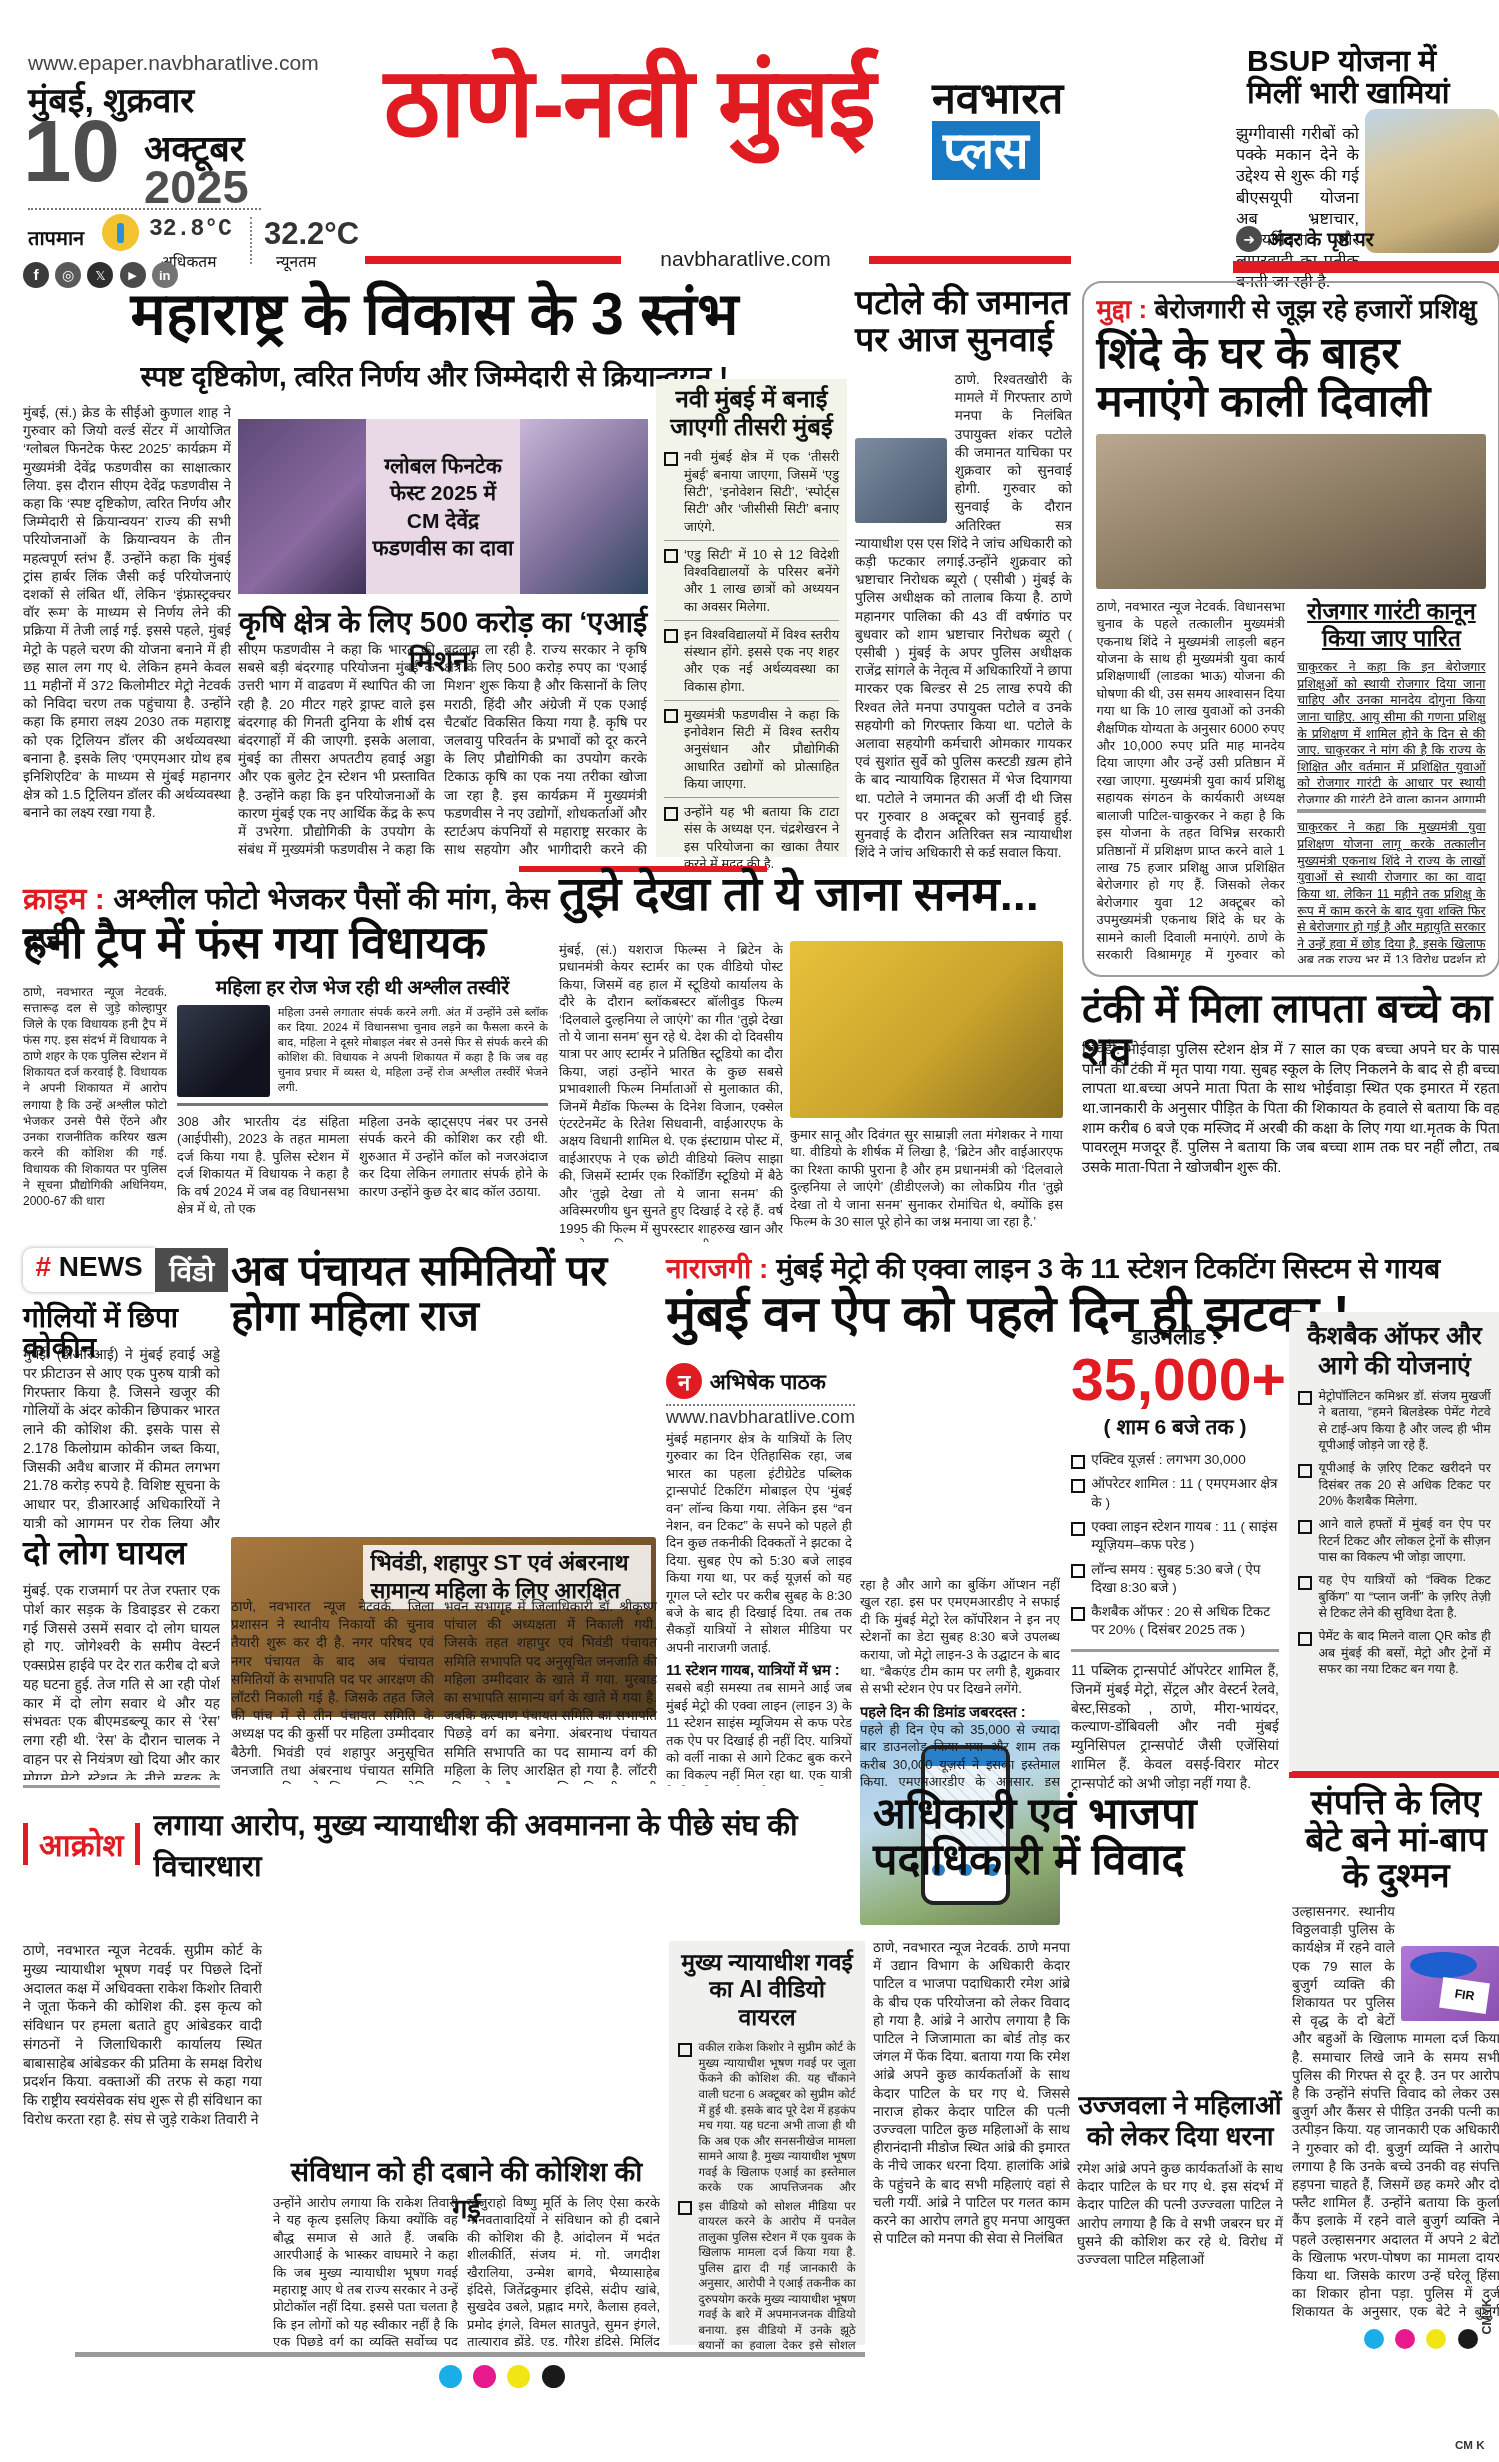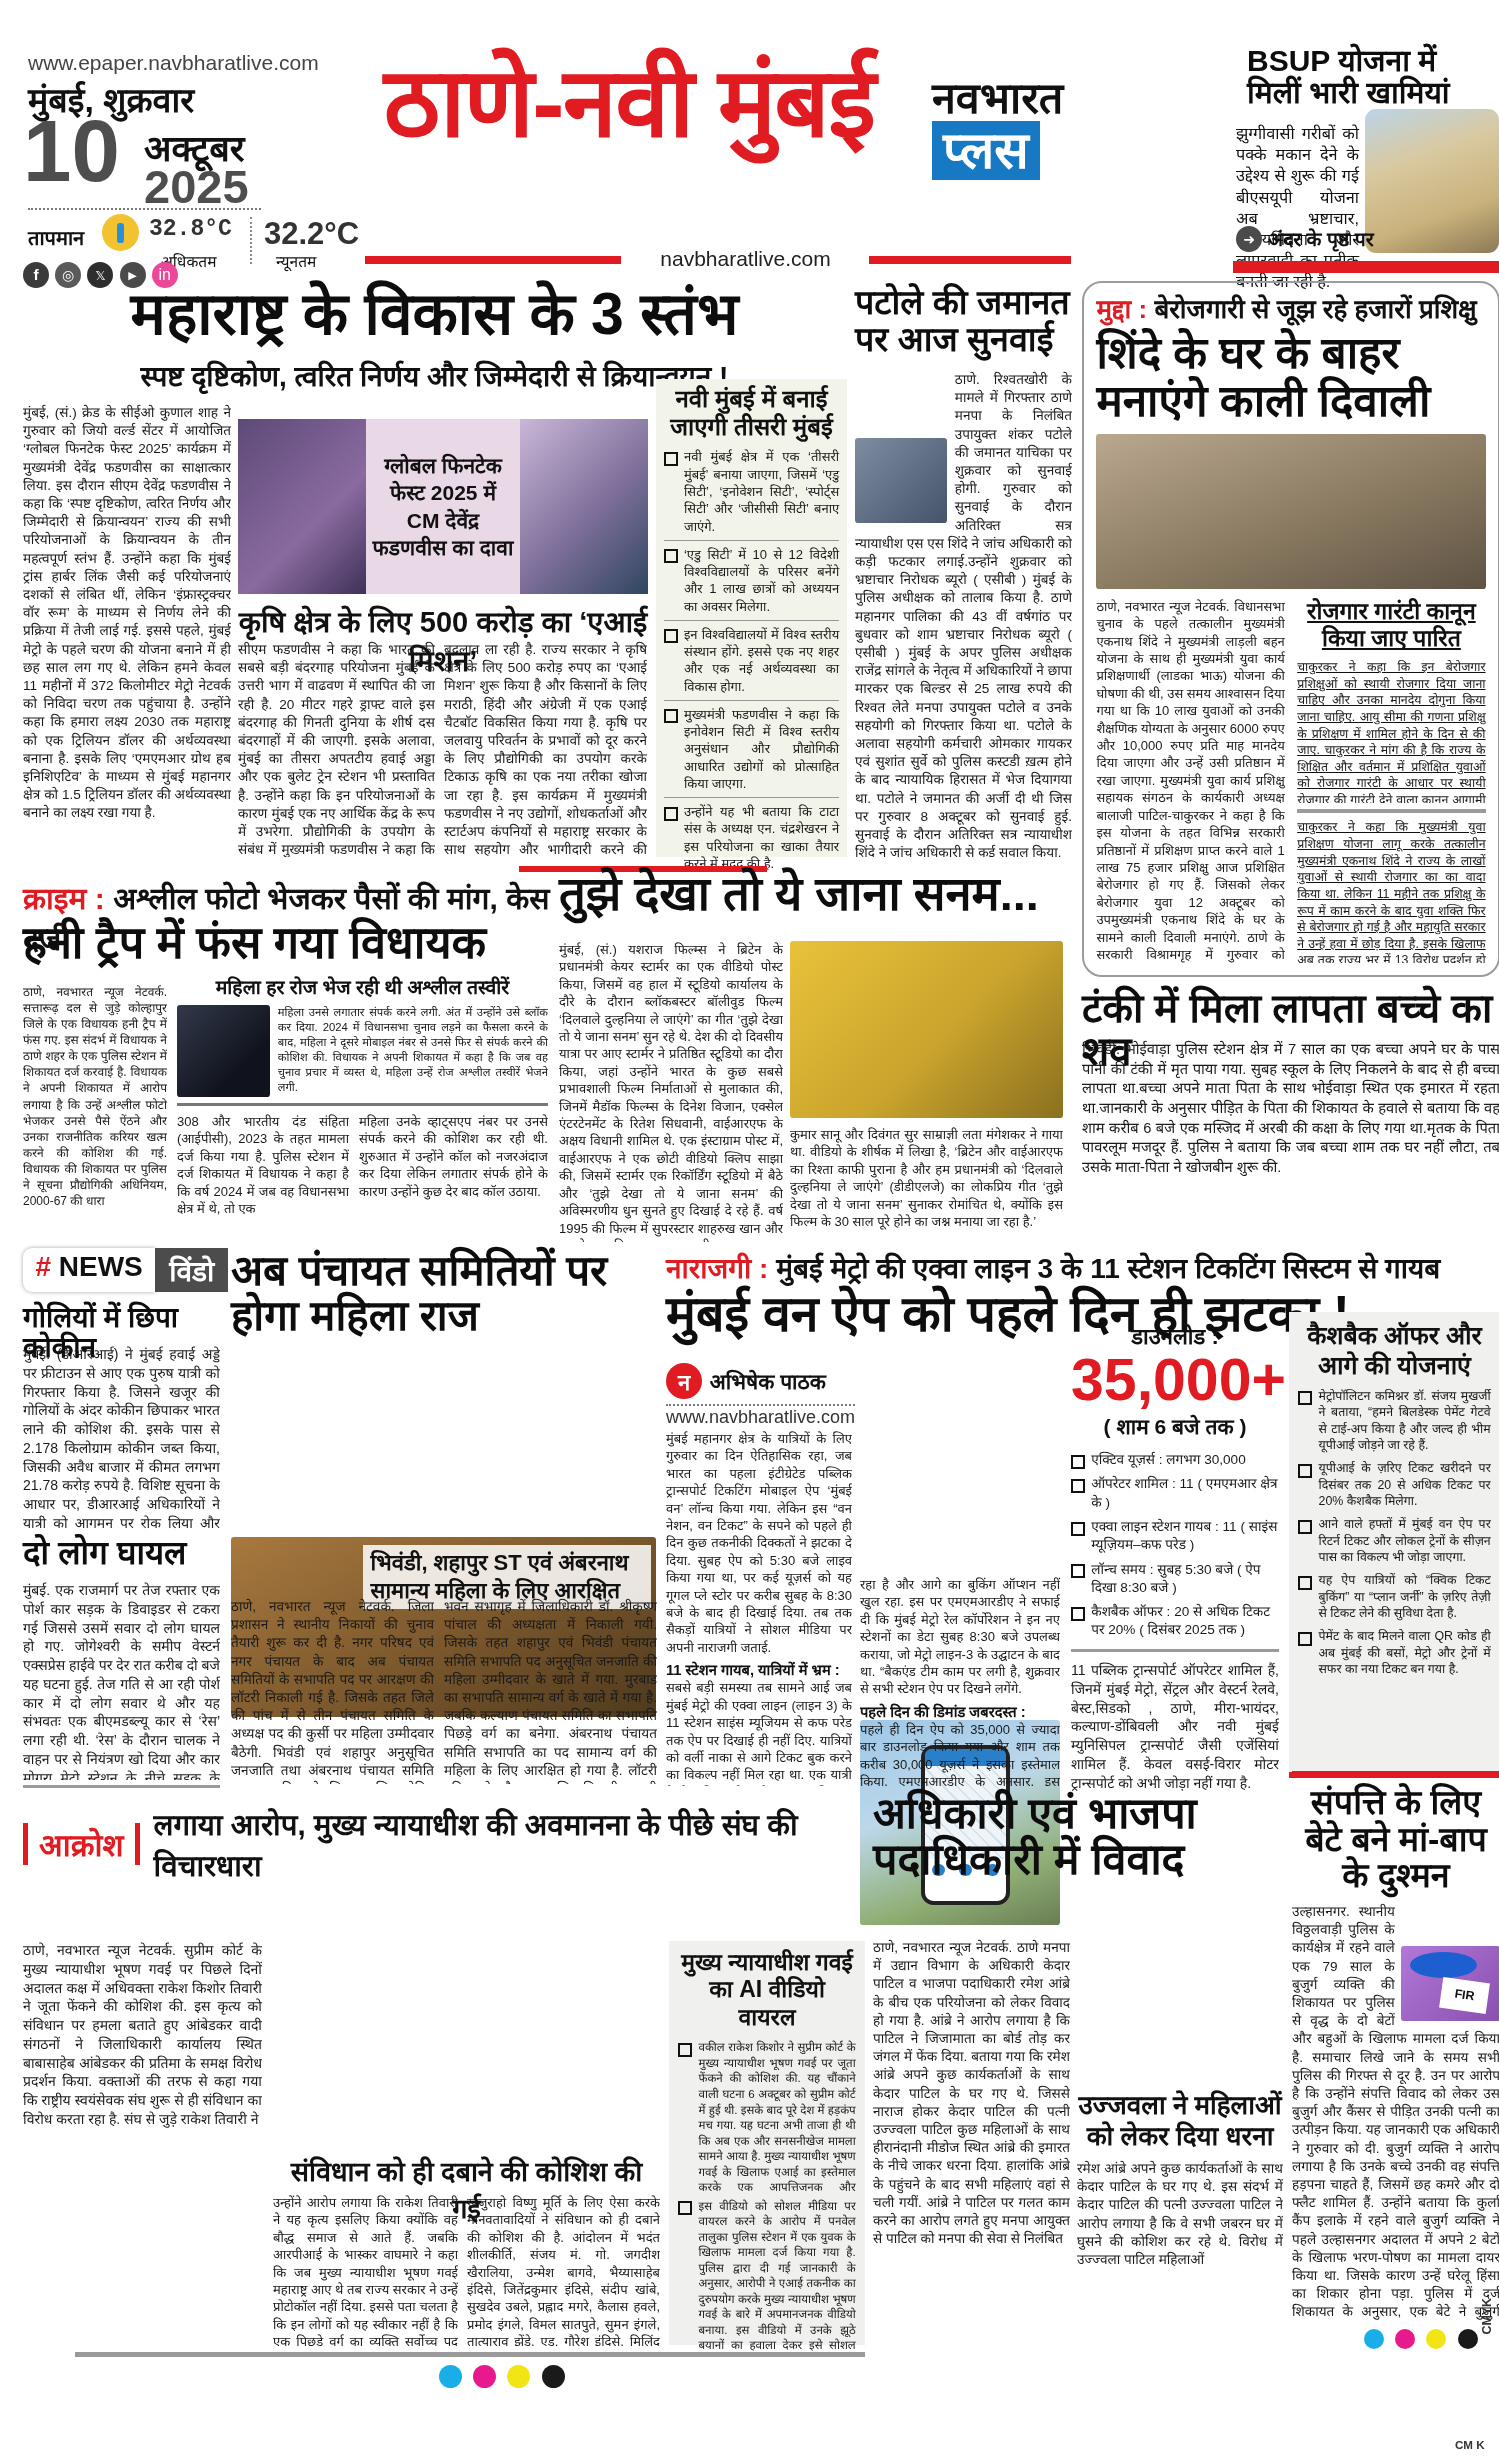--- a/index.html
+++ b/index.html
@@ -44,21 +44,21 @@
     <div class="abs b" style="left:149px;top:216px;font-size:23px;color:#333;font-family:Liberation Mono, monospace;">32.8°C</div>
     <div class="abs" style="left:161px;top:250px;font-size:15.5px;">अधिकतम</div>
     <div class="abs" style="left:250px;top:217px;width:0;height:47px;border-left:2.3px dotted #888;"></div>
     <div class="abs b" style="left:264px;top:216px;font-size:31px;color:#333;">32.2°C</div>
     <div class="abs" style="left:276px;top:250px;font-size:15.5px;">न्यूनतम</div>
     <div class="abs" style="left:23px;top:262px;display:flex;gap:6.2px;">
       <span class="circle" style="width:26px;height:26px;background:#3b3b3b;color:#fff;font-size:15.5px;font-weight:bold;">f</span>
       <span class="circle" style="width:26px;height:26px;background:#5a5a5a;color:#fff;font-size:14px;">◎</span>
       <span class="circle" style="width:26px;height:26px;background:#2e2e2e;color:#fff;font-size:13px;">𝕏</span>
       <span class="circle" style="width:26px;height:26px;background:#4a4a4a;color:#fff;font-size:11px;">▶</span>
-      <span class="circle" style="width:26px;height:26px;background:#ec4899;color:#fff;font-size:16px;font-weight:normal;">in</span>
+      <span class="circle" style="width:26px;height:26px;background:#737373;color:#fff;font-size:13px;font-weight:bold;">in</span>
     </div>
 
     <div class="abs b red c" style="left:334px;top:54px;width:590px;font-size:97px;line-height:1;letter-spacing:-1.6px;">ठाणे-नवी मुंबई</div>
     <div class="abs" style="left:932px;top:76px;width:140px;">
       <div class="b" style="font-size:43px;color:#111;line-height:1.05;">नवभारत</div>
       <div class="b" style="font-size:51px;color:#fff;background:#1779c4;display:inline-block;padding:1.6px 11px;line-height:1.1;">प्लस</div>
     </div>
     <div class="abs rule-red" style="left:365px;top:256px;width:256px;height:7.8px;"></div>
     <div class="abs c" style="left:629px;top:247px;width:233px;font-size:21px;color:#222;">navbharatlive.com</div>
     <div class="abs rule-red" style="left:869px;top:256px;width:202px;height:7.8px;"></div>

